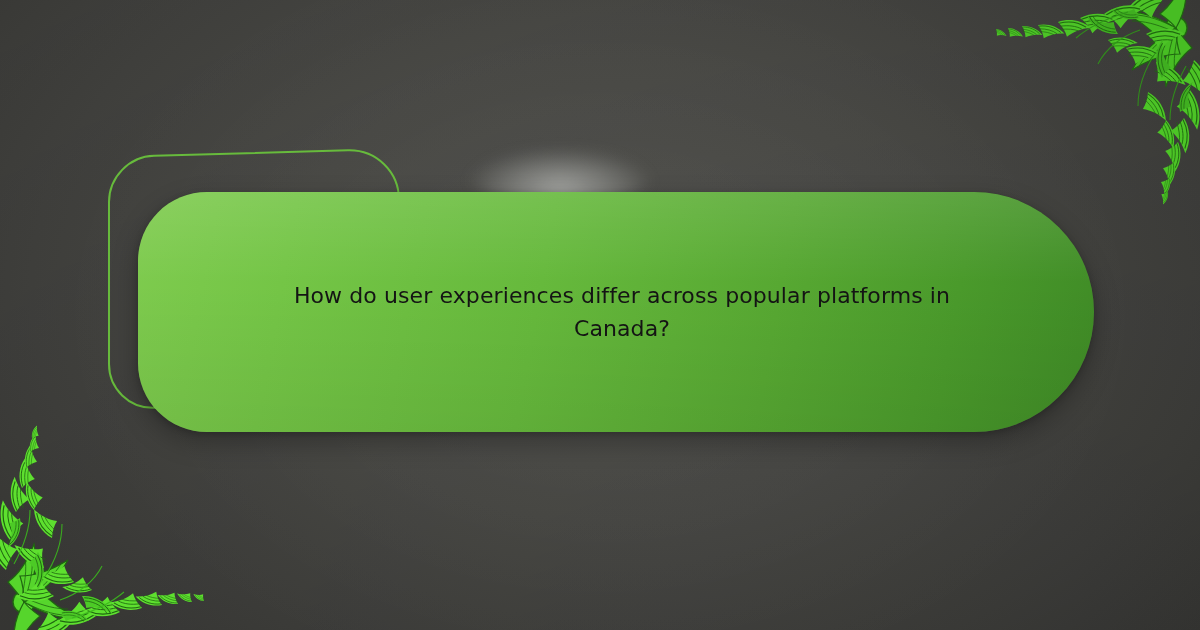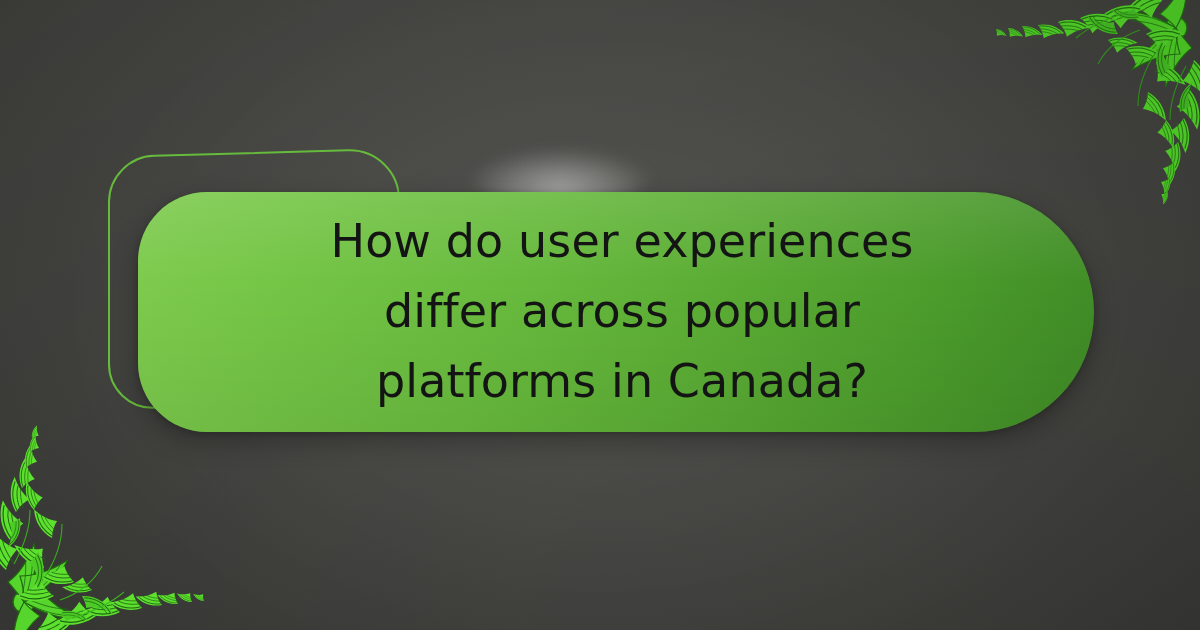--- a/index.html
+++ b/index.html
@@ -95,21 +95,21 @@
     pointer-events: none;
   }
 
   #question-text {
     position: relative;
     z-index: 2;
     width: 680px;
     margin: 0;
     text-align: center;
     color: #141414;
-    font-size: 46px;
+    font-size: 22px;
     font-weight: 400;
     line-height: 1.52;
     letter-spacing: 0.1px;
     padding-left: 12px;
   }
 </style>
 </head>
 <body>
 
 <div id="stage">

